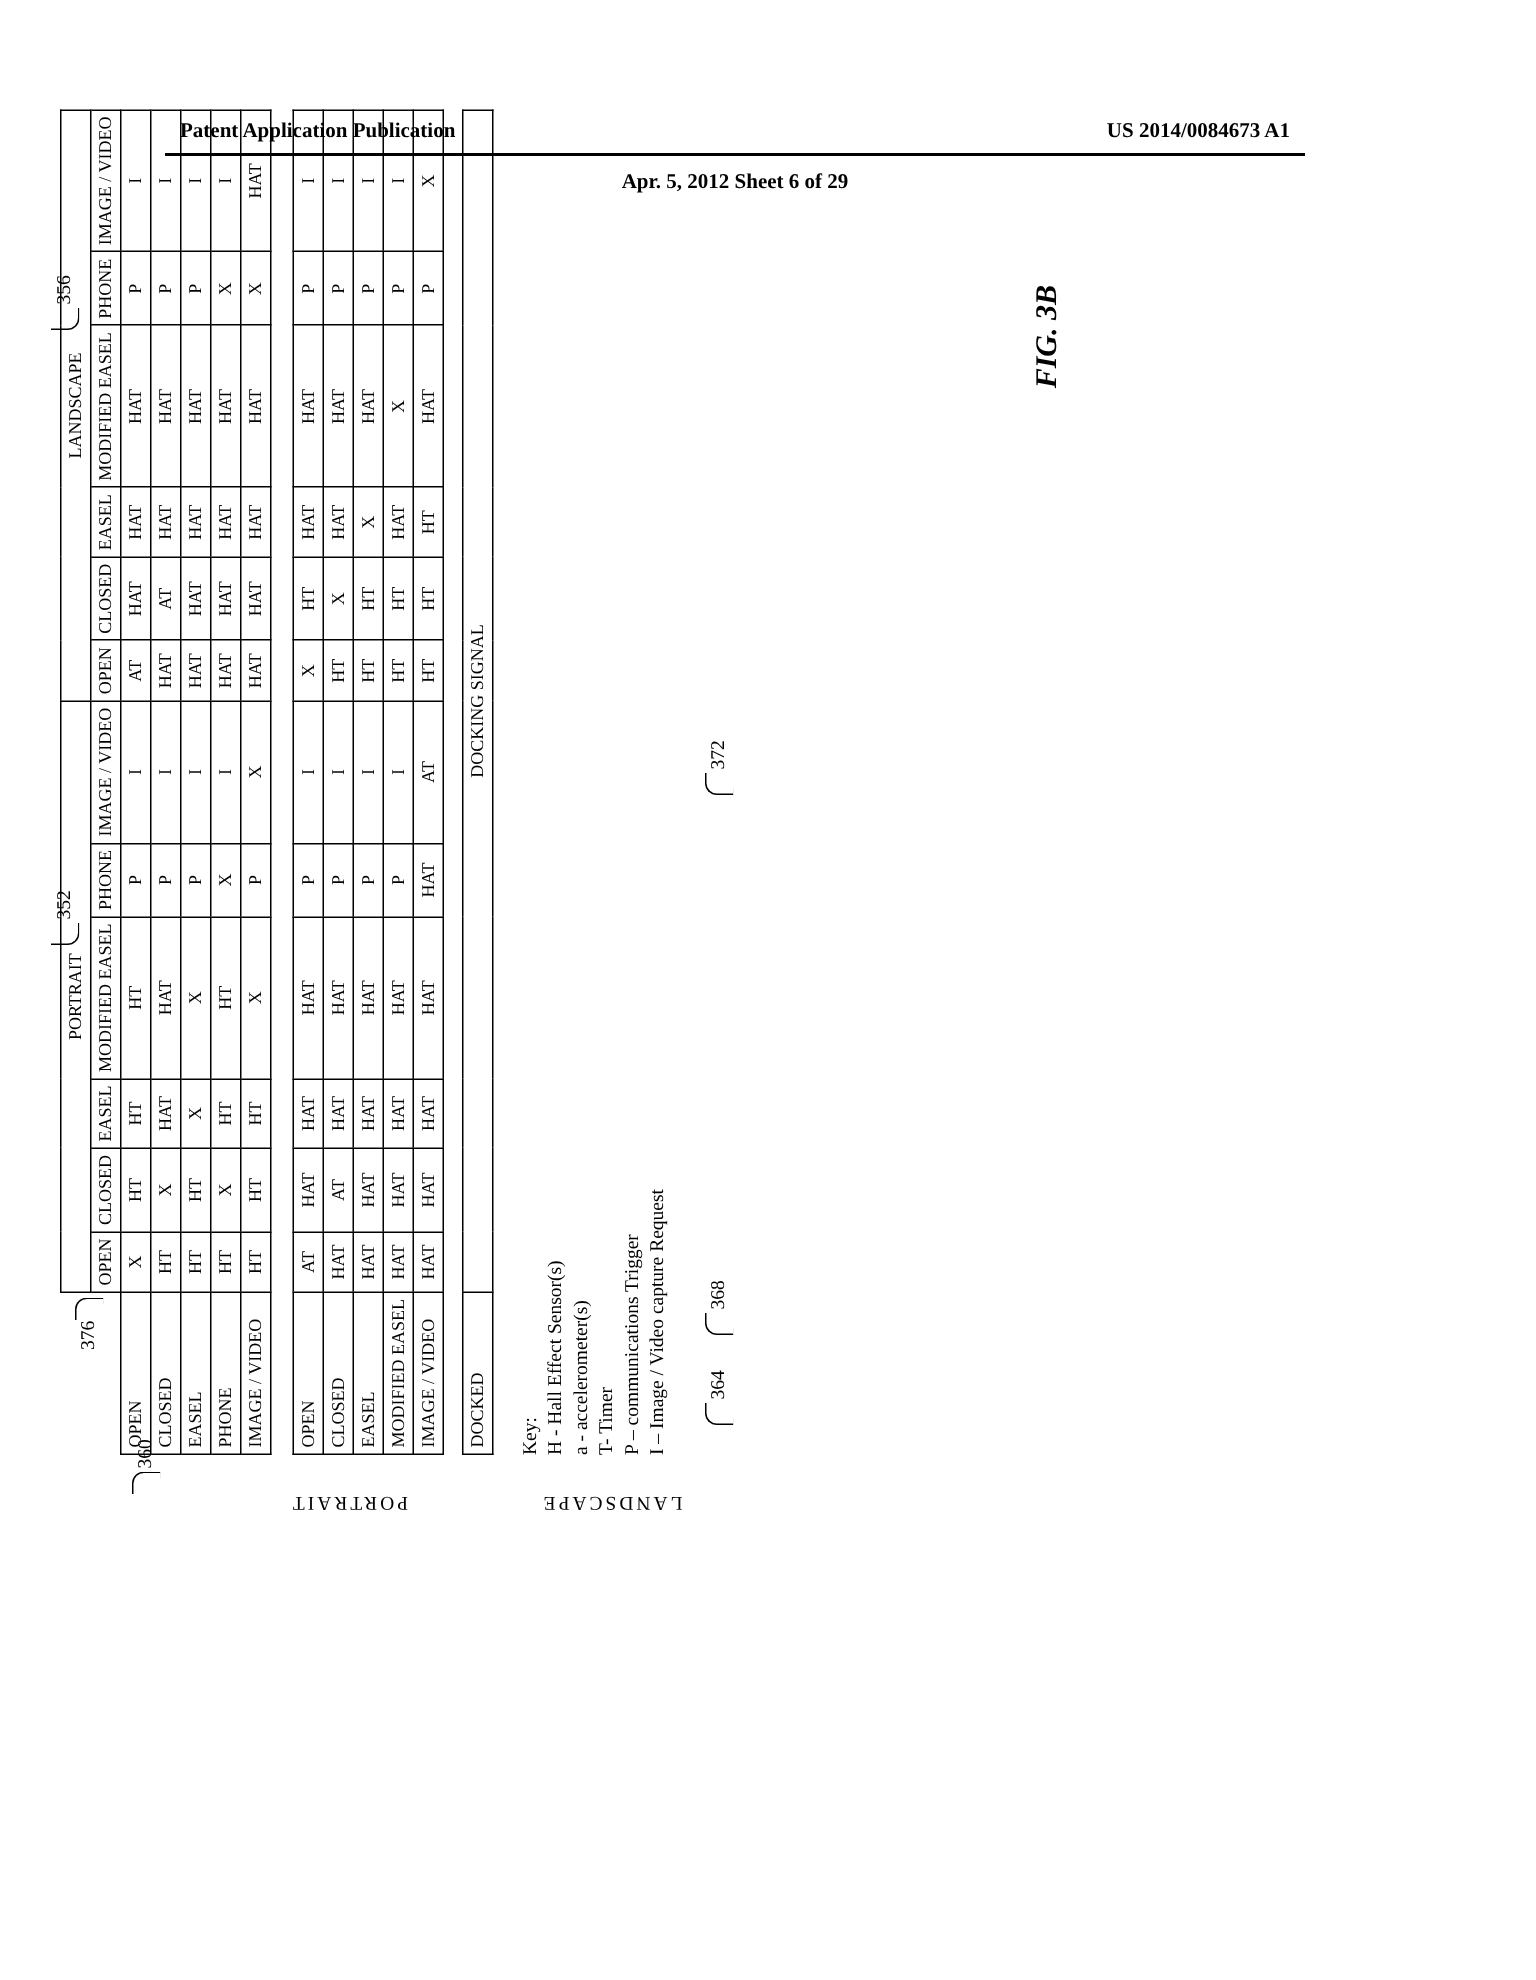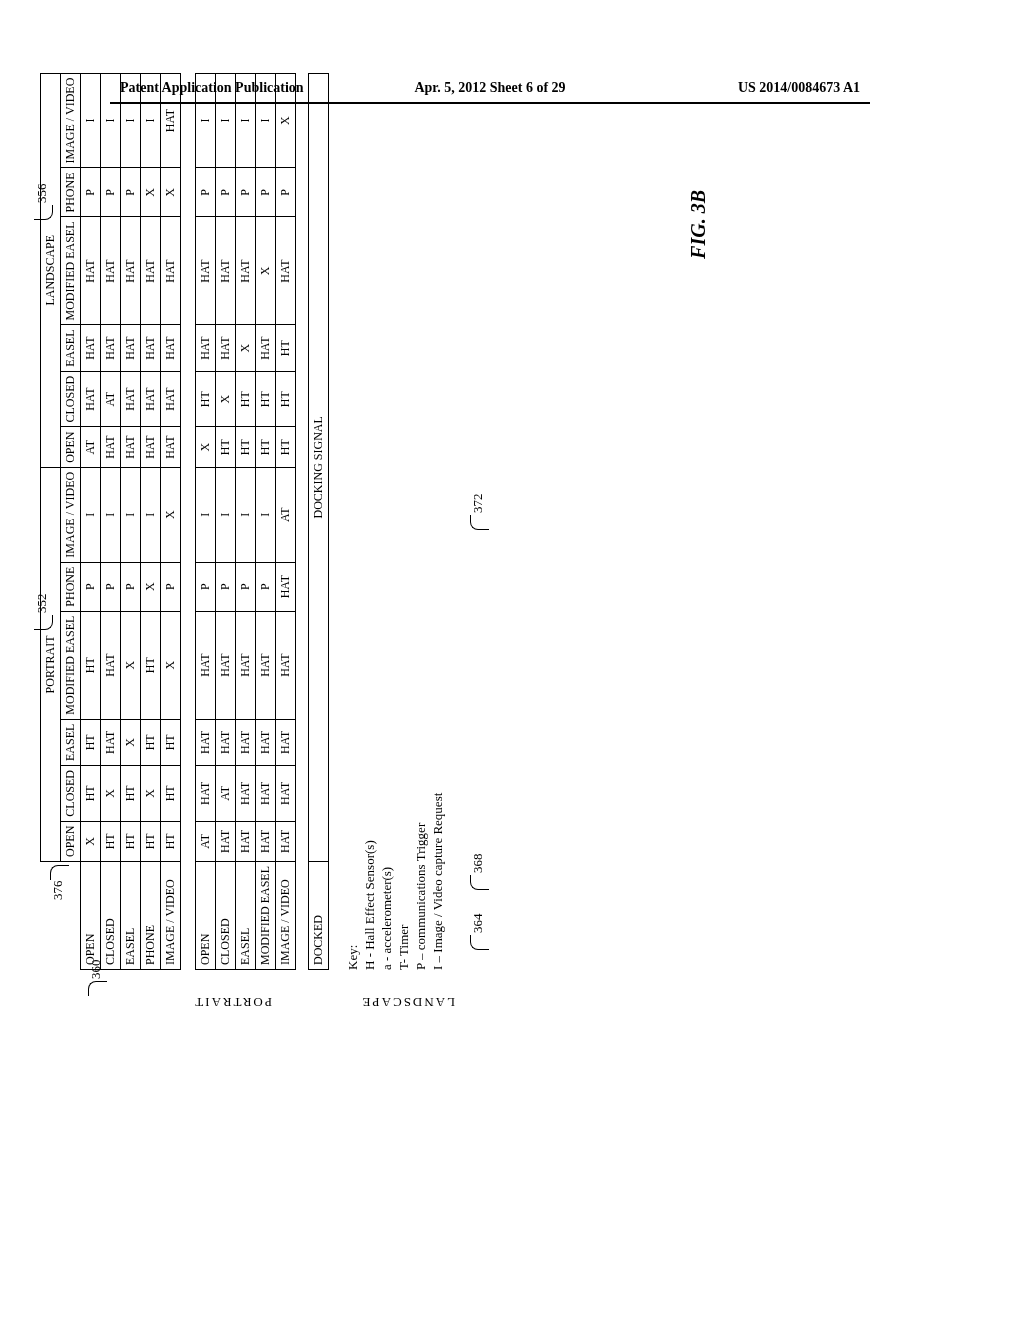--- a/index.html
+++ b/index.html
@@ -20,21 +20,21 @@
   }
   .header {
     position: absolute;
     top: 80px;
     left: 120px;
     right: 120px;
     font-size: 14px;
     font-weight: bold;
   }
   .header .left { position: absolute; left: 0; }
-  .header .mid  { position: absolute; left: 50%; transform: translateX(-50%); }
+  .header .mid  { position: absolute; left: 50%; transform: translateX(-50%); margin-top: 34px; }
   .header .right{ position: absolute; right: 0; }
   .hr {
     position: absolute;
     top: 102px;
     left: 110px;
     right: 110px;
     border-top: 2px solid #000;
   }
 
   

